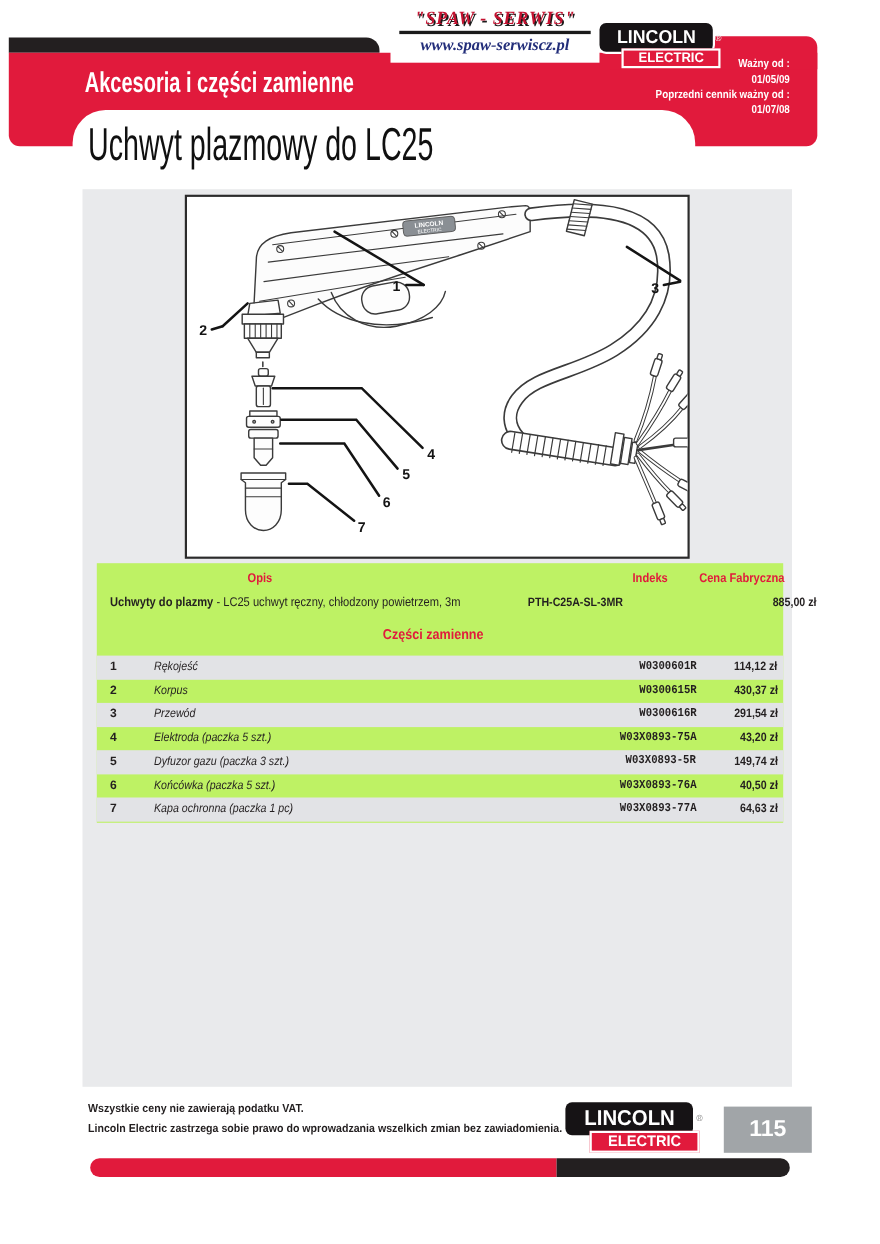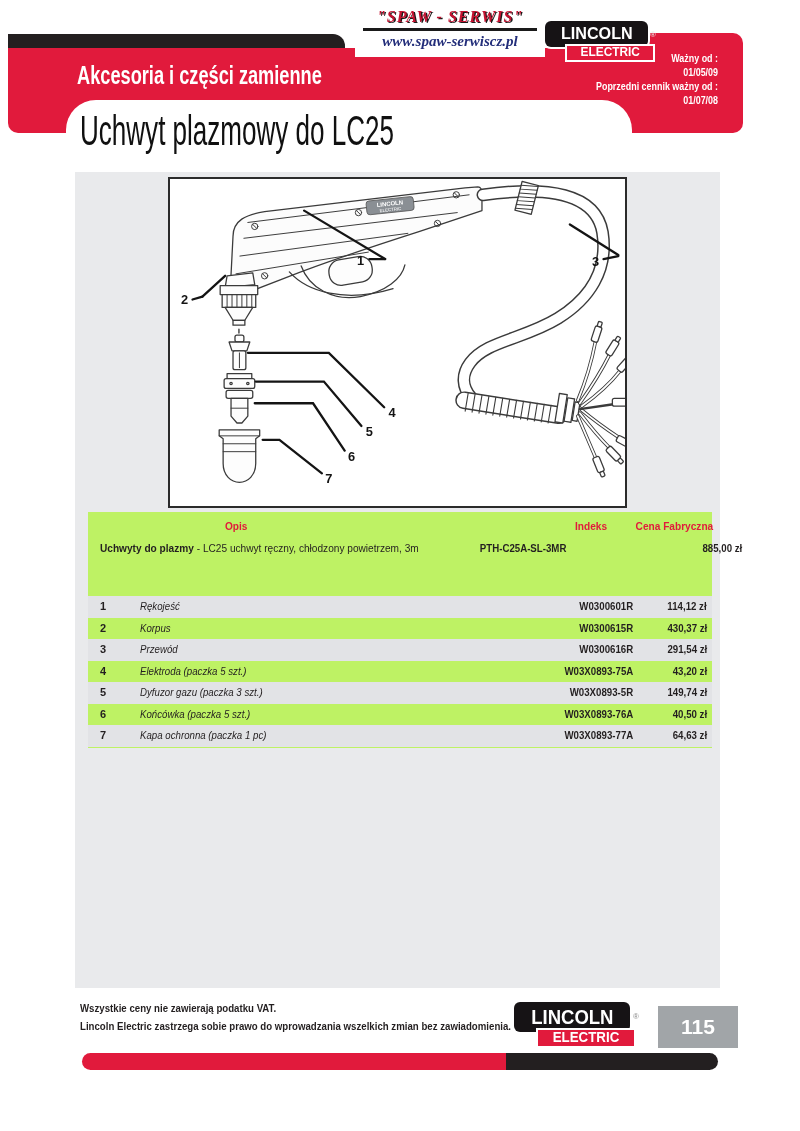--- a/index.html
+++ b/index.html
@@ -58,21 +58,21 @@
   .product-indeks { position:absolute; left:380px; top:30px; width:165px; font-weight:bold; }
   .product-cena   { position:absolute; left:485px; top:30px; width:134px; text-align:right; font-weight:bold;margin-left:35px; }
   .spare-title { position:absolute; left:0; top:57px; width:624px; text-align:center;
                  color:#e11a3c; font-weight:bold; font-size:13px; }
   .rows { position:absolute; left:0; top:84px; width:624px; }
   .part-row { position:relative; height:21.5px; line-height:21.5px; }
   .part-row:nth-child(odd) { background:#e2e3e6; }
   .part-row .c { position:absolute; top:0; height:21.5px; white-space:nowrap; }
   .c-no     { left:12px; width:16px; font-weight:bold; }
   .c-opis   { left:52px;font-style:italic; }
-  .c-indeks { left:380px; width:165px; text-align:right; font-weight:bold; }
+  .c-indeks { left:380px; width:165px; text-align:right; font-weight:bold;font-family:Liberation Mono, monospace; }
   .c-cena   { left:485px; width:134px; text-align:right; font-weight:bold; }
   .sqz  { display:inline-block; transform:scaleX(.88); transform-origin:0 50%; }
   .sqzr { display:inline-block; transform:scaleX(.88); transform-origin:100% 50%; }
 
   
   .note1 { left:80px; top:1002px; font-size:10.5px; font-weight:bold; transform:scaleX(.92); transform-origin:0 0; white-space:nowrap; }
   .note2 { left:80px; top:1020px; font-size:10.5px; font-weight:bold; transform:scaleX(.92); transform-origin:0 0; white-space:nowrap; }
   .page-box { left:658px; top:1006px; width:80px; height:42px; background:#a1a5a8; color:#fff;
               font-size:21px; font-weight:bold; text-align:center; line-height:42px; }
   .bar-red   { left:82px;  top:1053px; width:424px; height:17px; background:#e11a3c; border-radius:9px 0 0 9px; }
@@ -298,20 +298,21 @@
 
 <div class="abs table-area">
   <div class="hdr th-opis"><span class="sqz">Opis</span></div>
   <div class="hdr th-indeks"><span class="sqz">Indeks</span></div>
   <div class="hdr th-cena"><span class="sqzr">Cena Fabryczna</span></div>
 
   <div class="product-opis"><span class="sqz"><b>Uchwyty do plazmy</b><span> - LC25 uchwyt ręczny, chłodzony powietrzem, 3m</span></span></div>
   <div class="product-indeks"><span class="sqzr">PTH-C25A-SL-3MR</span></div>
   <div class="product-cena"><span class="sqzr">885,00 zł</span></div>
 
+  <div class="spare-title"><span class="sqz">Części zamienne</span></div>
 
   <div class="rows">
     <div class="part-row">
       <div class="c c-no">1</div>
       <div class="c c-opis"><span class="sqz">Rękojeść</span></div>
       <div class="c c-indeks"><span class="sqzr">W0300601R</span></div>
       <div class="c c-cena"><span class="sqzr">114,12 zł</span></div>
     </div>
     <div class="part-row">
       <div class="c c-no">2</div>

